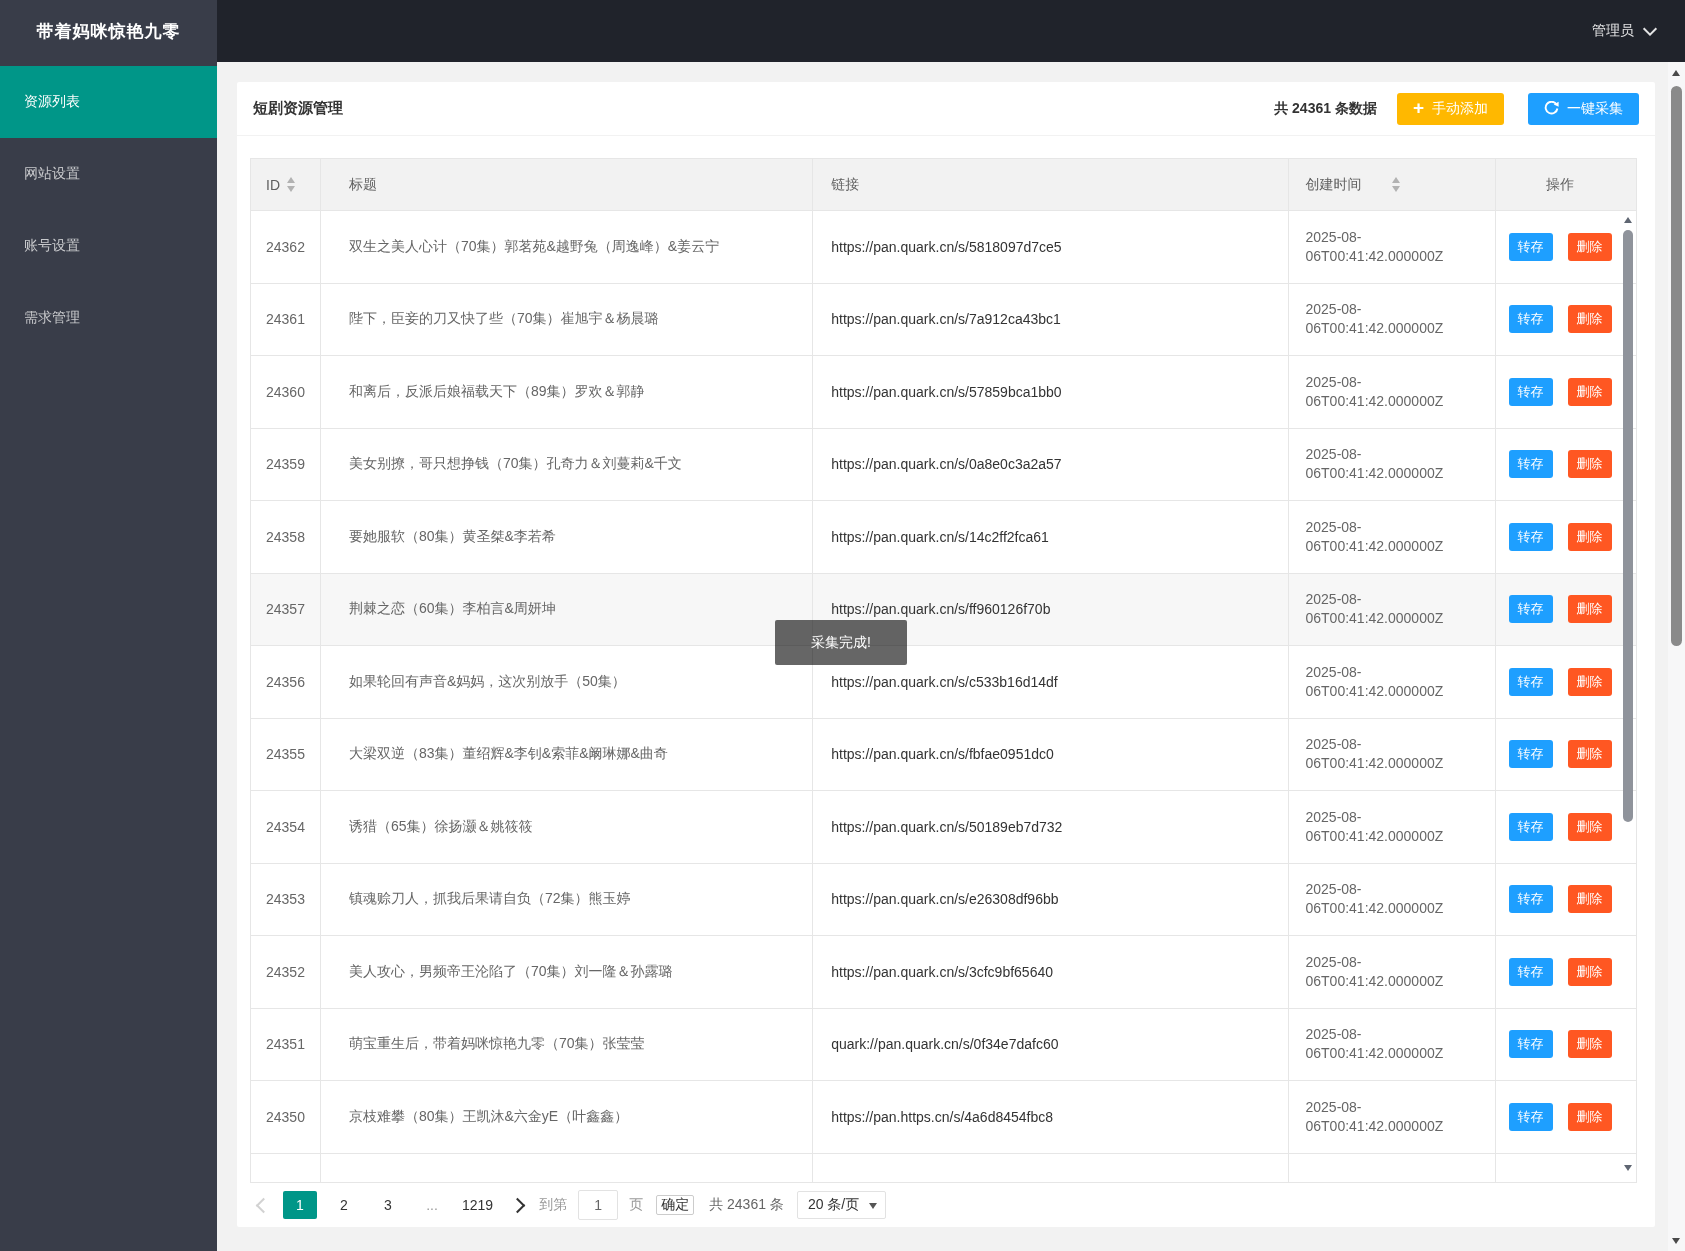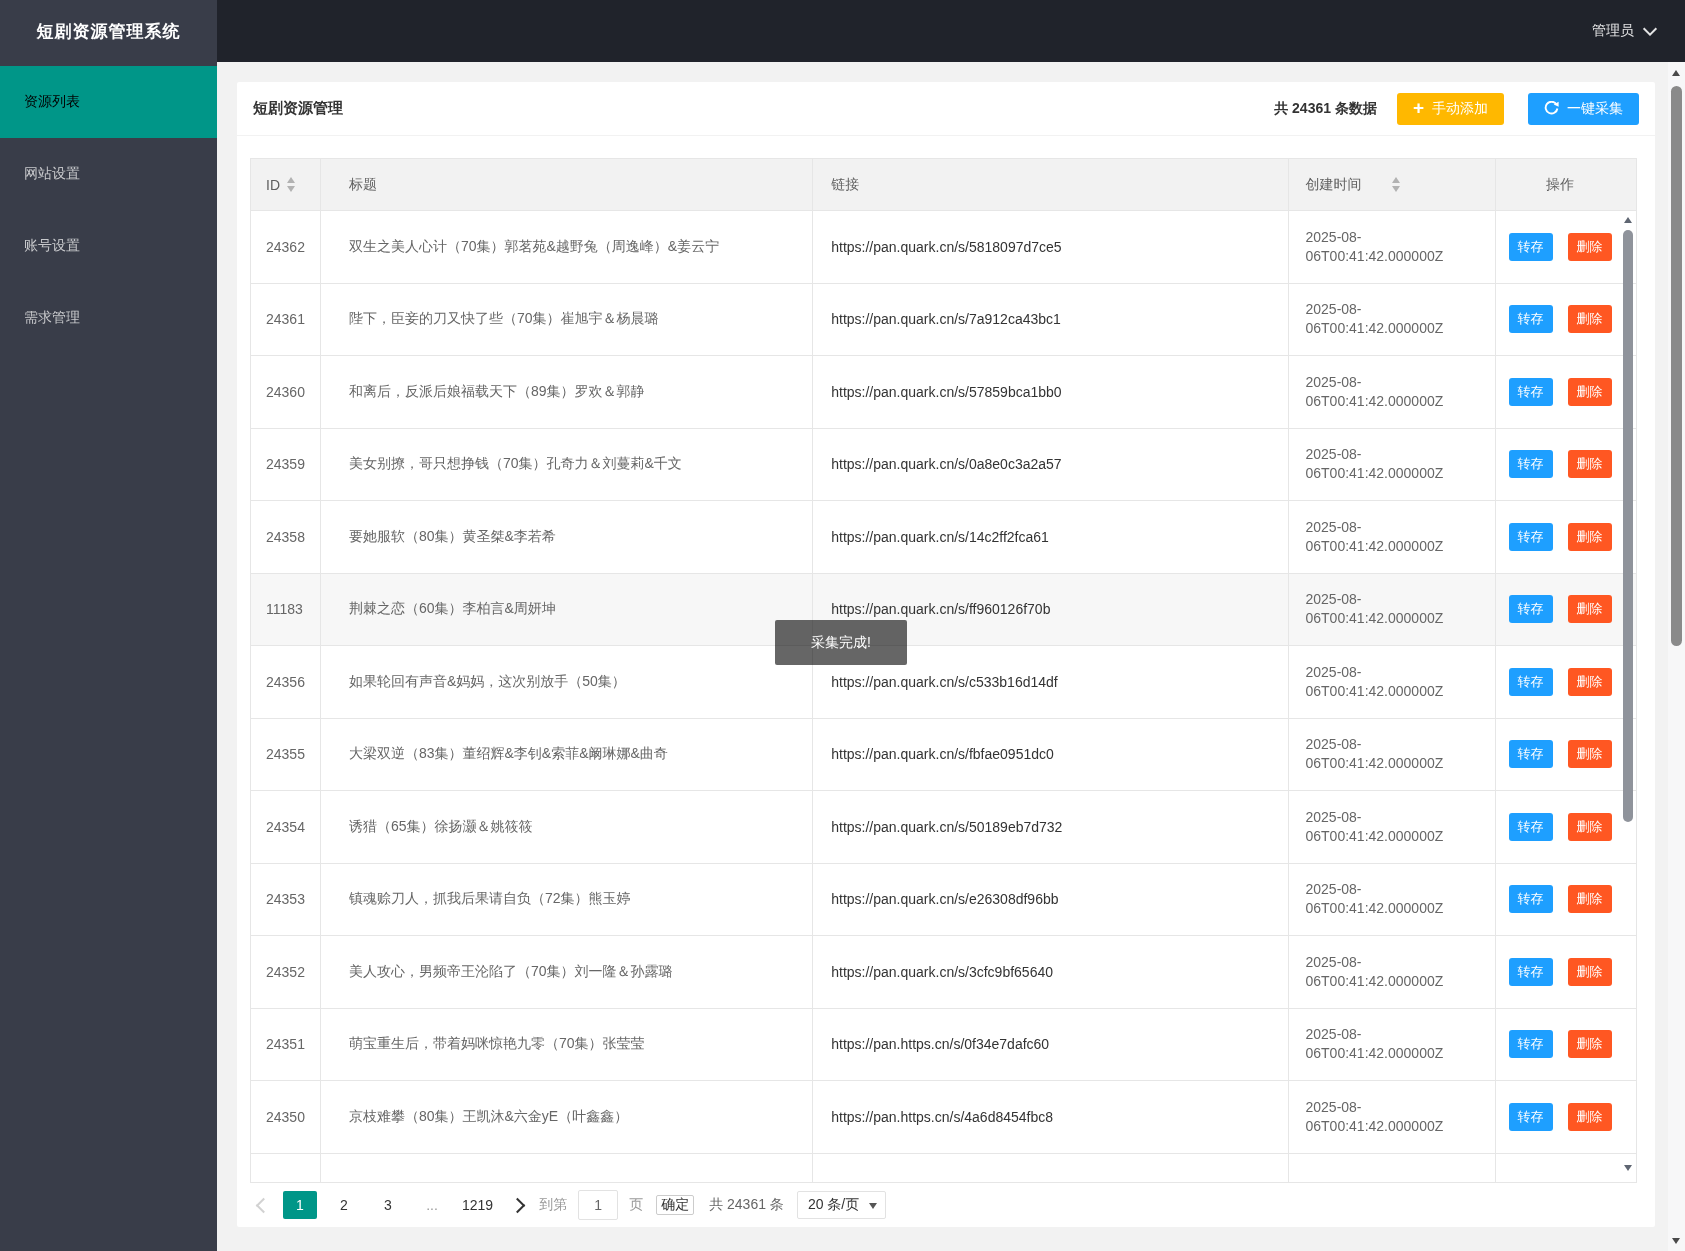--- a/index.html
+++ b/index.html
@@ -15,21 +15,21 @@
 
   
   .chev{display:inline-block;width:8px;height:8px;border-left:2px solid currentColor;border-bottom:2px solid currentColor;}
   .chev.down{transform:rotate(-45deg);margin-top:-4px;}
   .chev.left{width:9px;height:9px;transform:rotate(45deg);}
   .chev.right{width:9px;height:9px;transform:rotate(-135deg);}
 
   
   .sidebar{position:absolute;left:0;top:62px;width:217px;height:1189px;background:#393d49;box-sizing:border-box;padding-top:4px;z-index:10;}
   .menu-item{height:72px;display:flex;align-items:center;padding-left:24px;color:#c8c9cc;font-size:14px;cursor:pointer;}
-  .menu-item.active{background:#009688;color:#000000;}
+  .menu-item.active{background:#009688;color:#ffffff;}
 
   
   .card{position:absolute;left:237px;top:82px;width:1418px;height:1145px;background:#fff;border-radius:2px;z-index:5;}
   .card-header{height:53px;display:flex;align-items:center;padding:0 16px;border-bottom:1px solid #f2f2f2;}
   .page-title{font-size:15px;font-weight:700;color:#333;}
   .toolbar{margin-left:auto;display:flex;align-items:center;}
   .stats{font-size:14px;font-weight:700;color:#333;margin-right:20px;}
   .btn{height:32px;border:none;border-radius:3px;color:#fff;font-size:14px;display:flex;align-items:center;gap:8px;
        padding:0 16px;cursor:pointer;font-family:inherit;}
   .btn.yellow{background:#FFB800;margin-right:24px;}
@@ -96,21 +96,21 @@
   .page-scrollbar .thumb{position:absolute;top:24px;left:3px;width:11px;height:560px;background:#8a8a8a;border-radius:6px;}
   .page-scrollbar .tri-down{position:absolute;bottom:7px;left:4px;border-top-color:#4a4a4a;}
 </style>
 <title>短剧资源管理系统</title></head>
 <body>
 
 <div id="app">
 
   <div class="header">
     <div class="logo">
-      <span>短剧资源管理系统</span>
+      <span>带着妈咪惊艳九零</span>
     </div>
     <div class="user">
       <span>管理员</span>
       <i class="chev down"></i>
     </div>
   </div>
 
   <div class="sidebar">
     <div id="menu">
         <div class="menu-item active">资源列表</div>
@@ -217,21 +217,21 @@
     <div class="td c-title">要她服软（80集）黄圣桀&amp;李若希</div>
     <div class="td c-link">https://pan.quark.cn/s/14c2ff2fca61</div>
     <div class="td c-created">2025-08-06T00:41:42.000000Z</div>
     <div class="td c-actions">
       <button class="act save">转存</button>
       <button class="act del">删除</button>
     </div>
   </div>
 
   <div class="row highlight">
-    <div class="td c-id">11183</div>
+    <div class="td c-id">24357</div>
     <div class="td c-title">荆棘之恋（60集）李柏言&amp;周妍坤</div>
     <div class="td c-link">https://pan.quark.cn/s/ff960126f70b</div>
     <div class="td c-created">2025-08-06T00:41:42.000000Z</div>
     <div class="td c-actions">
       <button class="act save">转存</button>
       <button class="act del">删除</button>
     </div>
   </div>
 
   <div class="row">
@@ -285,21 +285,21 @@
     <div class="td c-created">2025-08-06T00:41:42.000000Z</div>
     <div class="td c-actions">
       <button class="act save">转存</button>
       <button class="act del">删除</button>
     </div>
   </div>
 
   <div class="row">
     <div class="td c-id">24351</div>
     <div class="td c-title">萌宝重生后，带着妈咪惊艳九零（70集）张莹莹</div>
-    <div class="td c-link">https://pan.https.cn/s/0f34e7dafc60</div>
+    <div class="td c-link">quark://pan.quark.cn/s/0f34e7dafc60</div>
     <div class="td c-created">2025-08-06T00:41:42.000000Z</div>
     <div class="td c-actions">
       <button class="act save">转存</button>
       <button class="act del">删除</button>
     </div>
   </div>
 
   <div class="row">
     <div class="td c-id">24350</div>
     <div class="td c-title">京枝难攀（80集）王凯沐&amp;六金yE（叶鑫鑫）</div>

